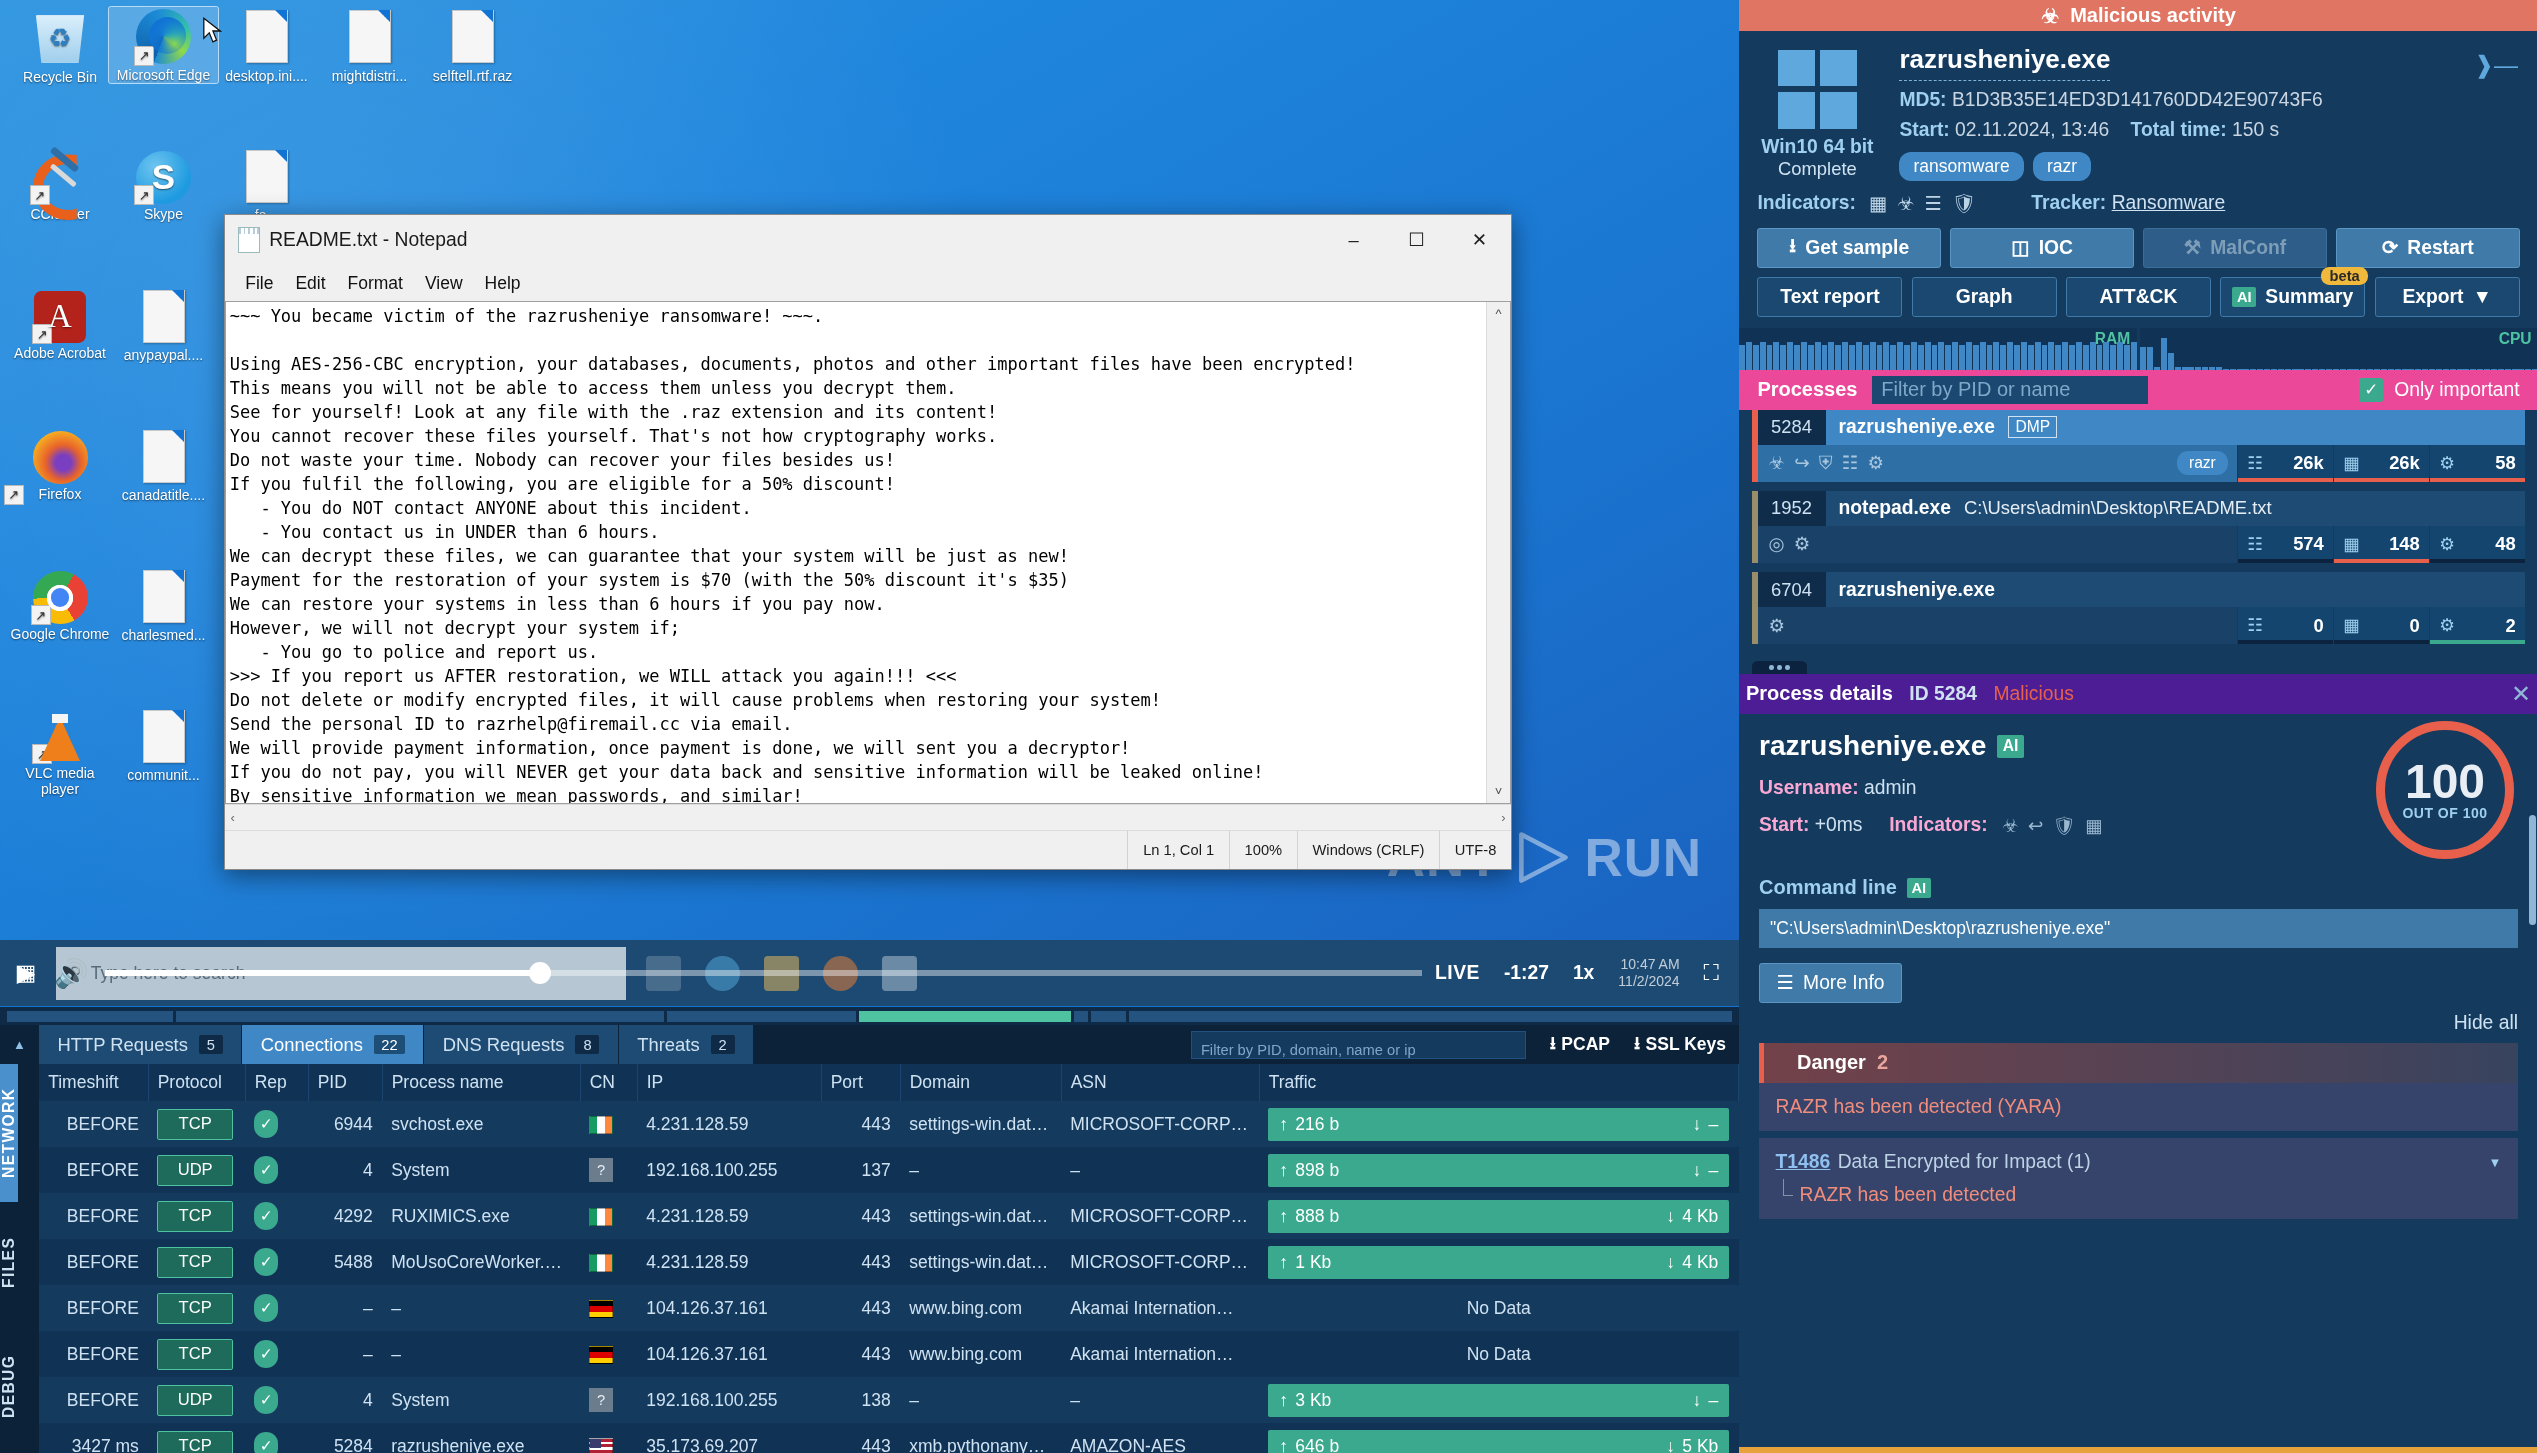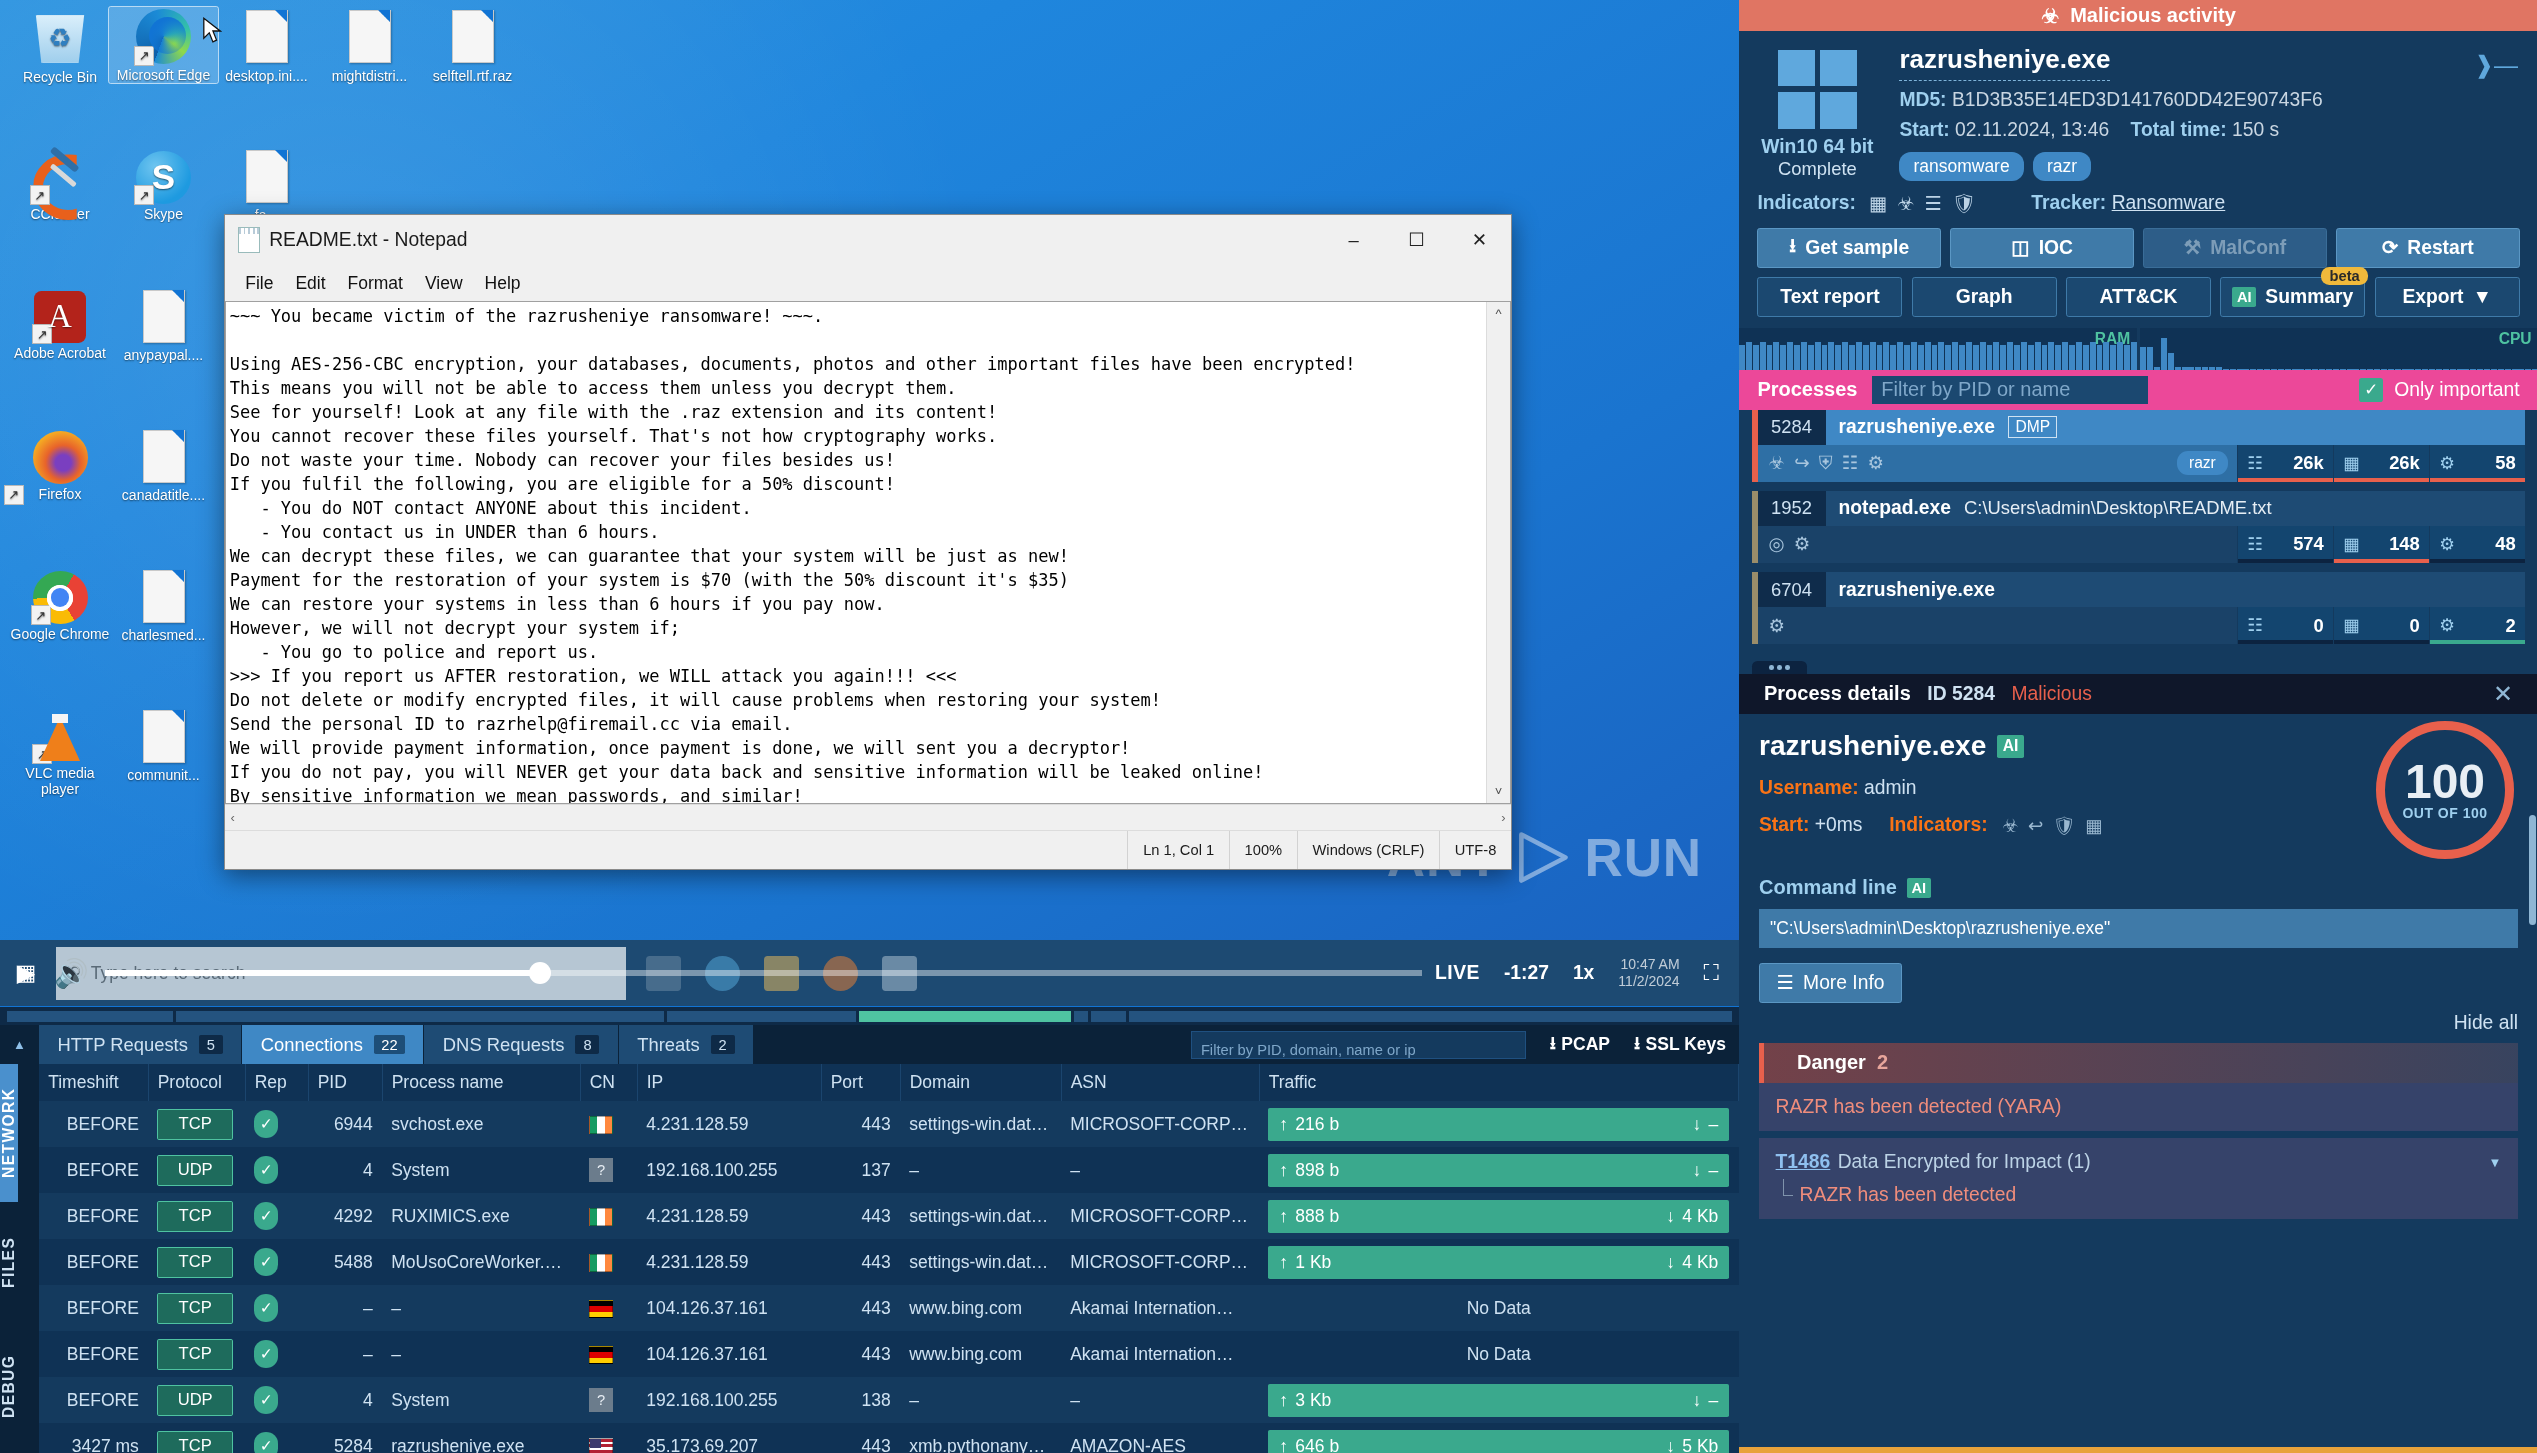--- a/index.html
+++ b/index.html
@@ -432,32 +432,32 @@
     margin-top:7.4px; flex:1; display:flex; flex-direction:column; min-height:0;
     background:#143a5e; position:relative; border-top:none;
   }
   #pd-tabnotch{
     height:13px; width:55px; margin-left:13px; background:#0c2340;
     border-radius:5.5px 5.5px 0 0; display:flex; align-items:center; justify-content:center;
     gap:3.7px;
   }
   #pd-tabnotch i{ width:4.6px;height:4.6px;border-radius:50%;background:#8fb6d4; }
   #pd-head{
-    height:40px; background:#0f172a; display:flex; align-items:center; gap:16.6px; padding:0 25px;
+    height:40px; background:#4c1d95; display:flex; align-items:center; gap:16.6px; padding:0 7px;
     flex:none;
   }
   #pd-head .t{ color:#fff;font-size:20px;font-weight:bold; }
   #pd-head .id{ color:#cfe2f2;font-size:19.3px;font-weight:bold; }
   #pd-head .mal{ color:#e8604c;font-size:19.3px; }
   #pd-head .x{ margin-left:auto;color:#8fb6d4;font-size:24px; }
   #pd-body{ flex:1; overflow:hidden; position:relative; padding:16.6px 20px 0 20px; }
   #pd-body .pname{ font-size:28px;color:#fff;font-weight:bold;display:flex;align-items:center;gap:11px; }
   #pd-body .pname .ai{ background:#3aa98d;color:#fff;font-size:15.6px;padding:2.8px 5.5px;border-radius:1.8px; }
   #pd-body .kv{ margin-top:14.7px;font-size:19.3px;color:#cfe2f2; }
-  #pd-body .kv b{ color:#f97316;margin-top:12px; }
+  #pd-body .kv b{ color:#f9a8d4;margin-top:12px; }
   #pd-body .kv .ii{ display:inline-flex;gap:9.2px;margin-left:9.2px;color:#9ab8d0;font-size:18.4px;vertical-align:-1.8px; }
   #score{
     position:absolute; right:24px; top:7.4px; width:138px; height:138px; border-radius:50%;
     border:9.2px solid #e8604c; display:flex; flex-direction:column; align-items:center;
     justify-content:center; color:#e8eef4;
   }
   #score .big{ font-size:48px; font-weight:bold; line-height:46px; }
   #score .small{ font-size:14px; color:#9fd0ef; font-weight:bold; letter-spacing:0.5px; }
   #pd-cmdlbl{ margin-top:39px; display:flex; align-items:center; gap:10px;
     color:#9fd0ef; font-size:20px; font-weight:bold; }

